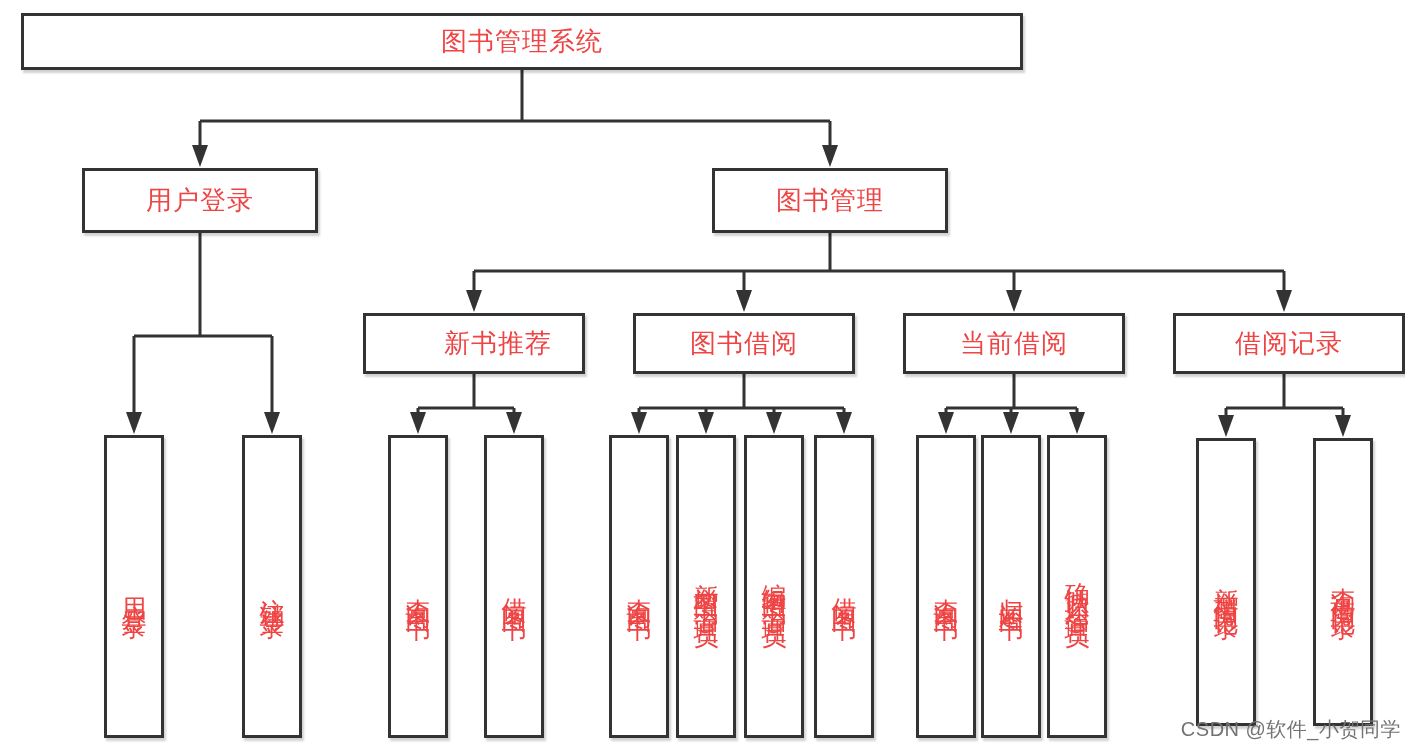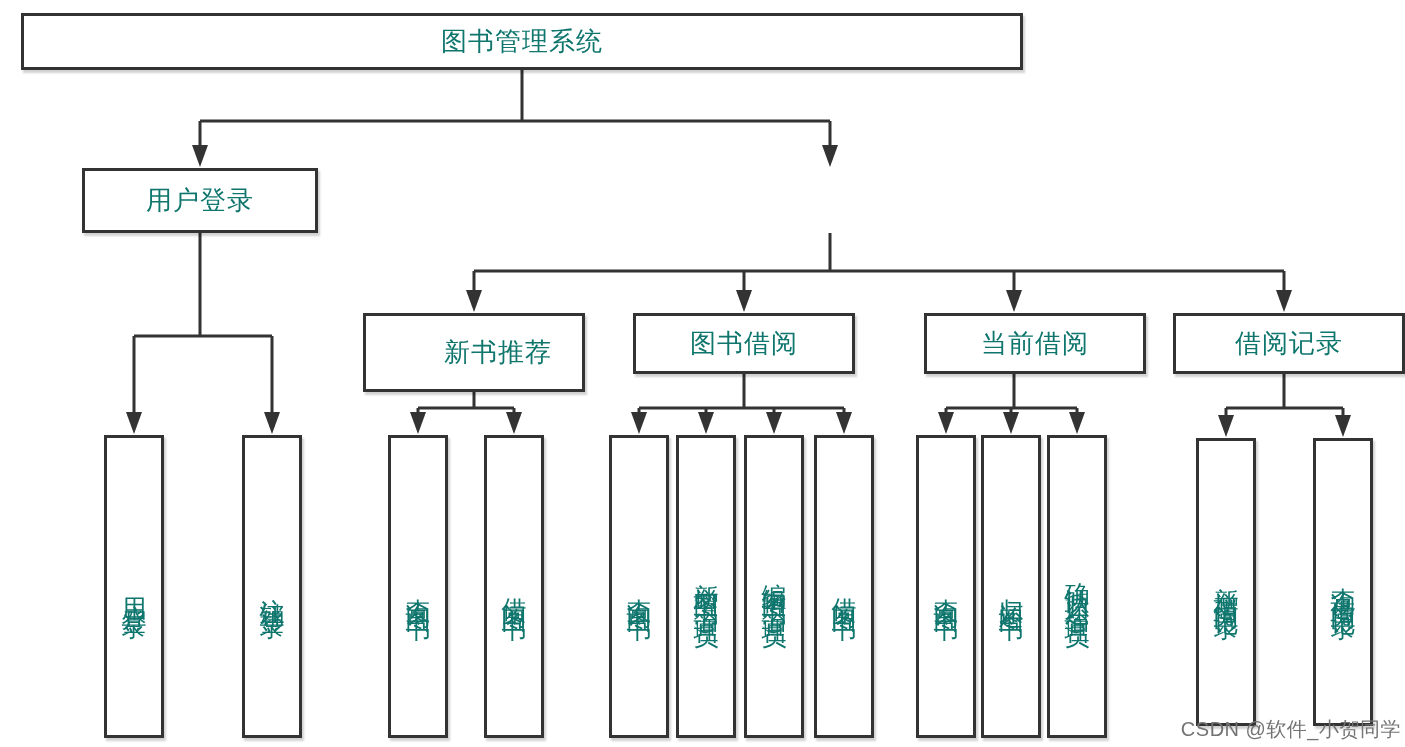--- a/index.html
+++ b/index.html
@@ -4,21 +4,21 @@
 <style>
   html,body{margin:0;padding:0;background:#ffffff;}
   body{
     width:1405px;height:747px;position:relative;overflow:hidden;
     font-family:"Liberation Sans","DejaVu Sans",sans-serif;
   }
   .diagram{position:absolute;left:0;top:0;width:1405px;height:747px;}
   .connectors{position:absolute;left:0;top:0;width:1405px;height:747px;}
   .node{
     position:absolute;box-sizing:border-box;background:#ffffff;
-    border:3px solid #333333;color:#0f766e;
+    border:3px solid #333333;color:#ef4444;
     box-shadow:2px 3px 2px rgba(0,0,0,0.18);
     display:flex;align-items:center;justify-content:center;
   }
   .hbox{font-size:26px;letter-spacing:1px;white-space:nowrap;}
   .root-box{font-size:26px;}
   .vbox{
     writing-mode:vertical-rl;
     font-size:25px;line-height:1;letter-spacing:6px;
     padding-top:6px;
   }
@@ -73,28 +73,31 @@
     </g>
   </svg>
 
   <div class="node hbox root-box" style="left:21px;top:13px;width:1002px;height:57px;">
     <span>图书管理系统</span>
   </div>
 
   <div class="node hbox" style="left:82px;top:168px;width:236px;height:65px;">
     <span>用户登录</span>
   </div>
+  <div class="node hbox" style="left:712px;top:168px;width:236px;height:65px;">
+    <span>图书管理</span>
+  </div>
 
-  <div class="node hbox" style="left:363px;top:313px;width:222px;height:79px;padding-left:48px;">
+  <div class="node hbox" style="left:363px;top:313px;width:222px;height:61px;padding-left:48px;">
     <span>新书推荐</span>
   </div>
   <div class="node hbox" style="left:633px;top:313px;width:222px;height:61px;text-align:center;">
     <span>图书借阅</span>
   </div>
-  <div class="node hbox" style="left:903px;top:313px;width:222px;height:61px;margin-left:21px;">
+  <div class="node hbox" style="left:903px;top:313px;width:222px;height:61px;">
     <span>当前借阅</span>
   </div>
   <div class="node hbox" style="left:1173px;top:313px;width:232px;height:61px;">
     <span>借阅记录</span>
   </div>
 
   <div class="node vbox" style="left:104px;top:435px;width:60px;height:303px;">
     <span>用户登录</span>
   </div>
   <div class="node vbox" style="left:242px;top:435px;width:60px;height:303px;">

